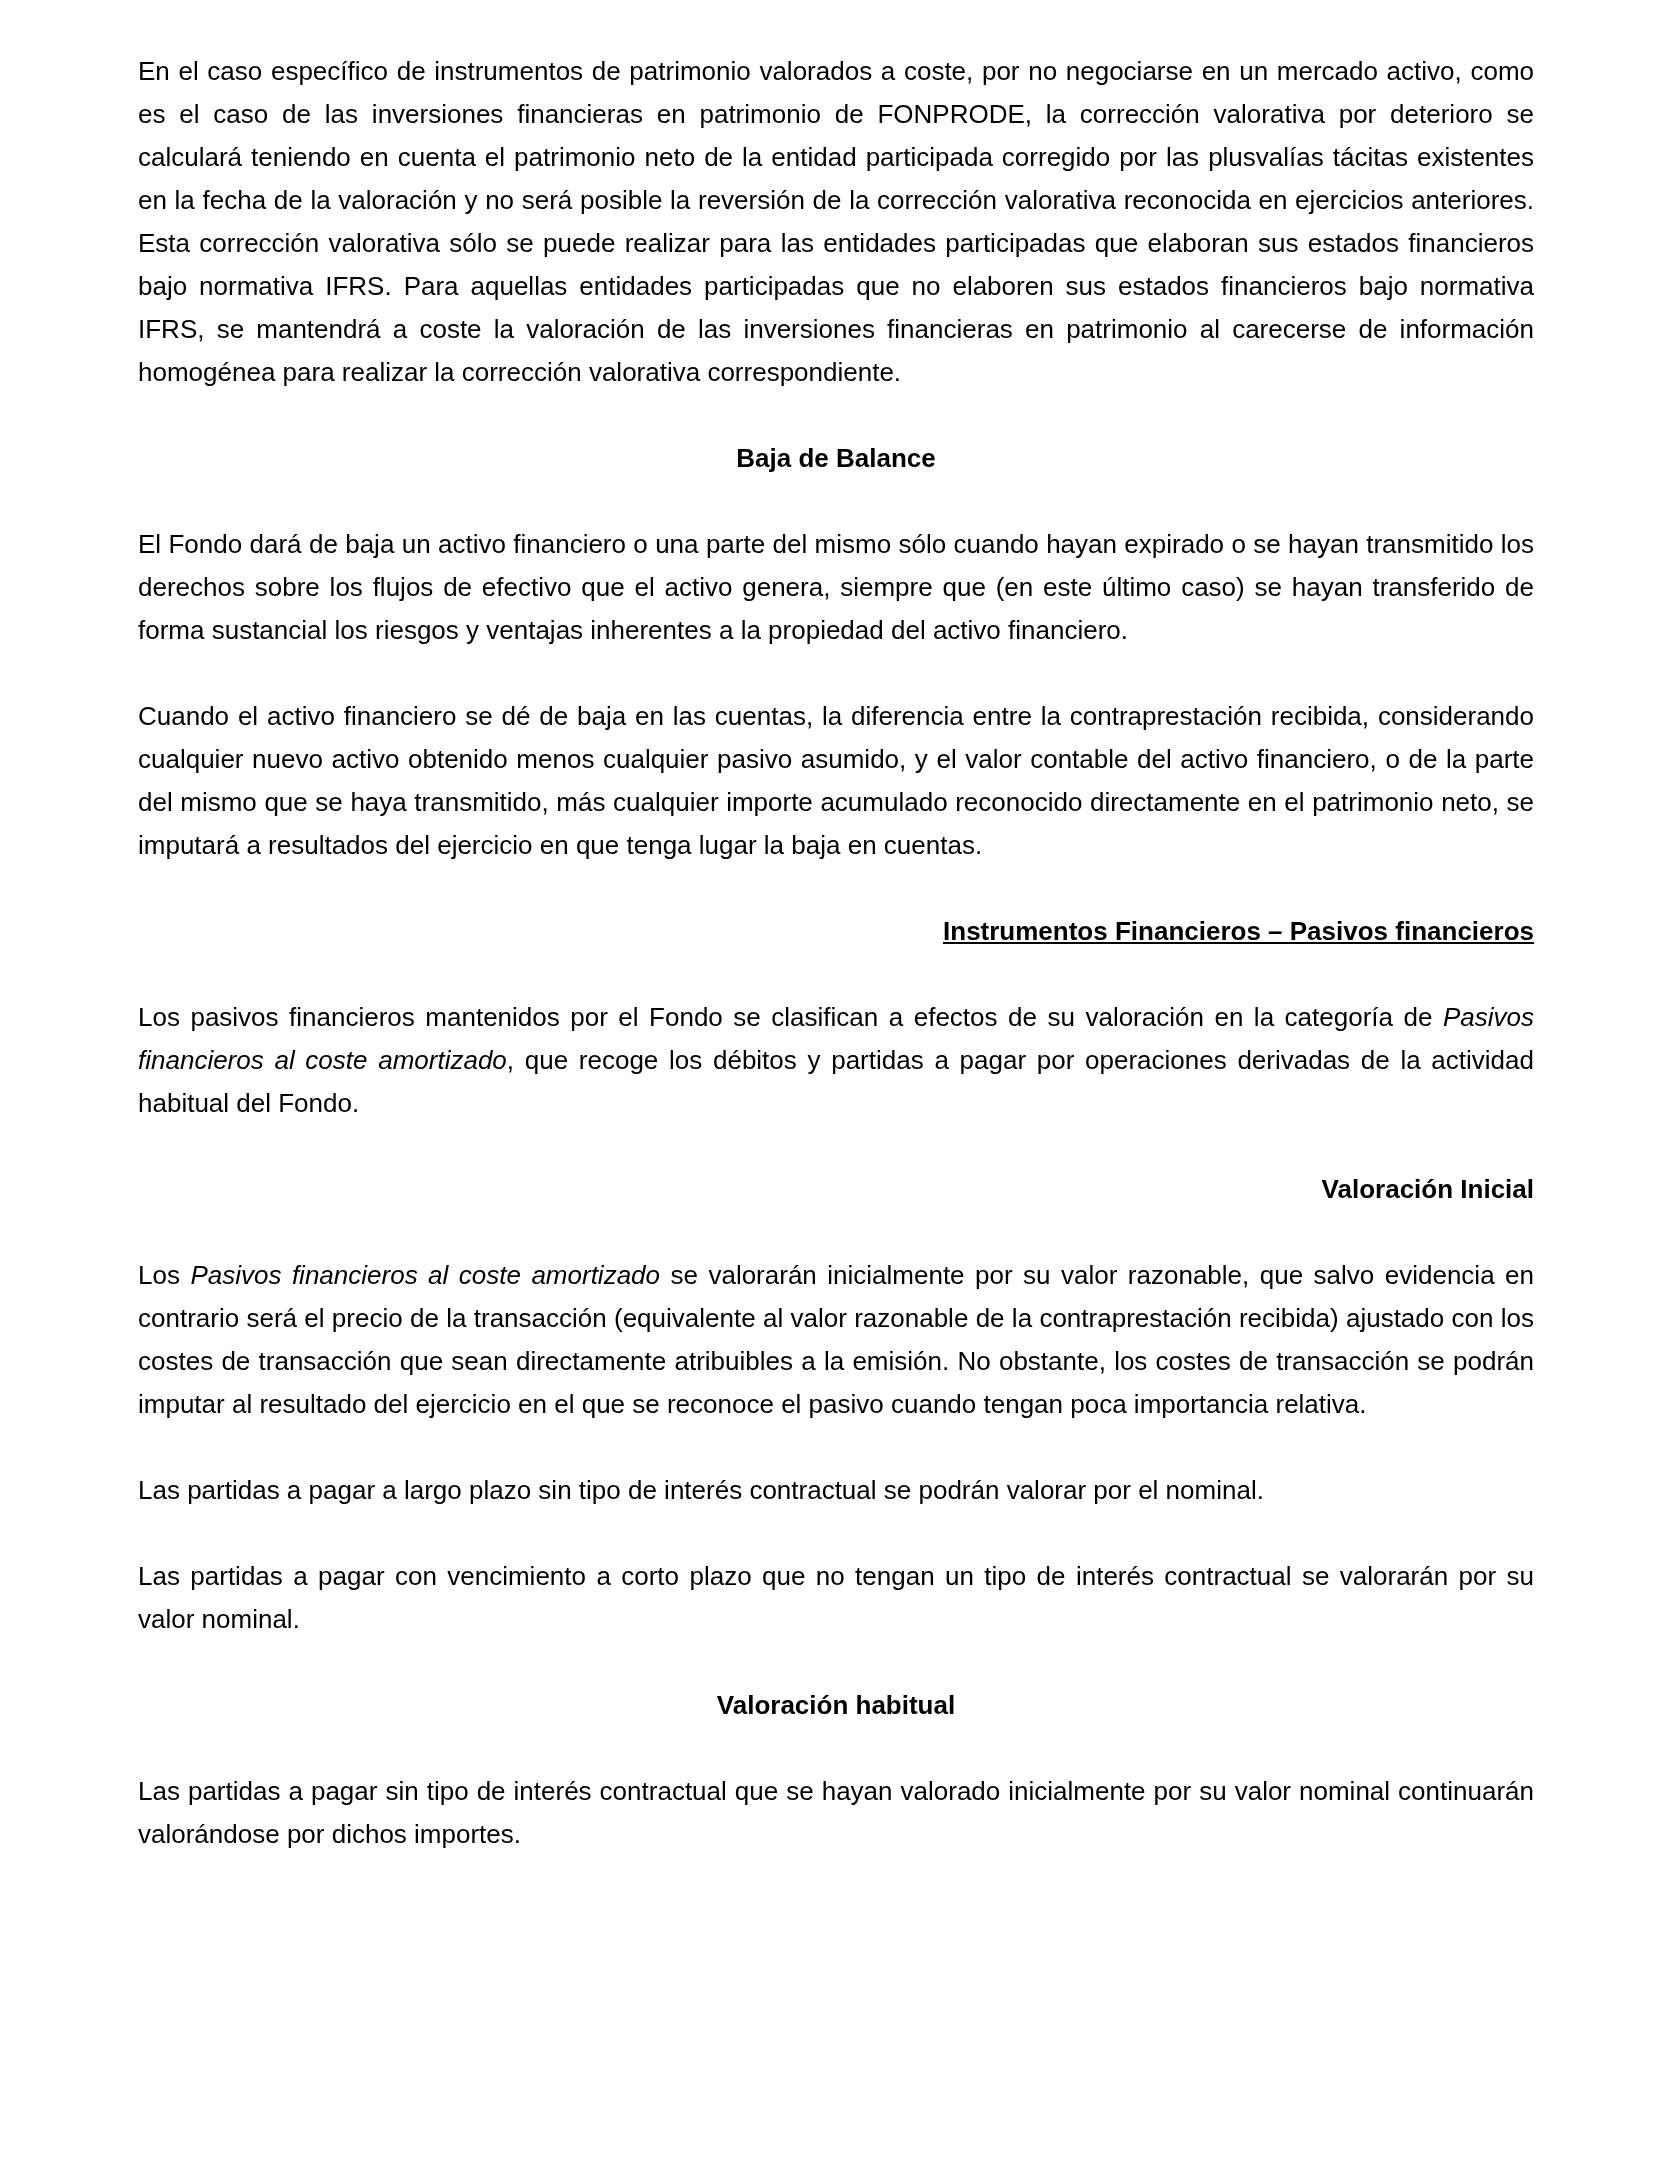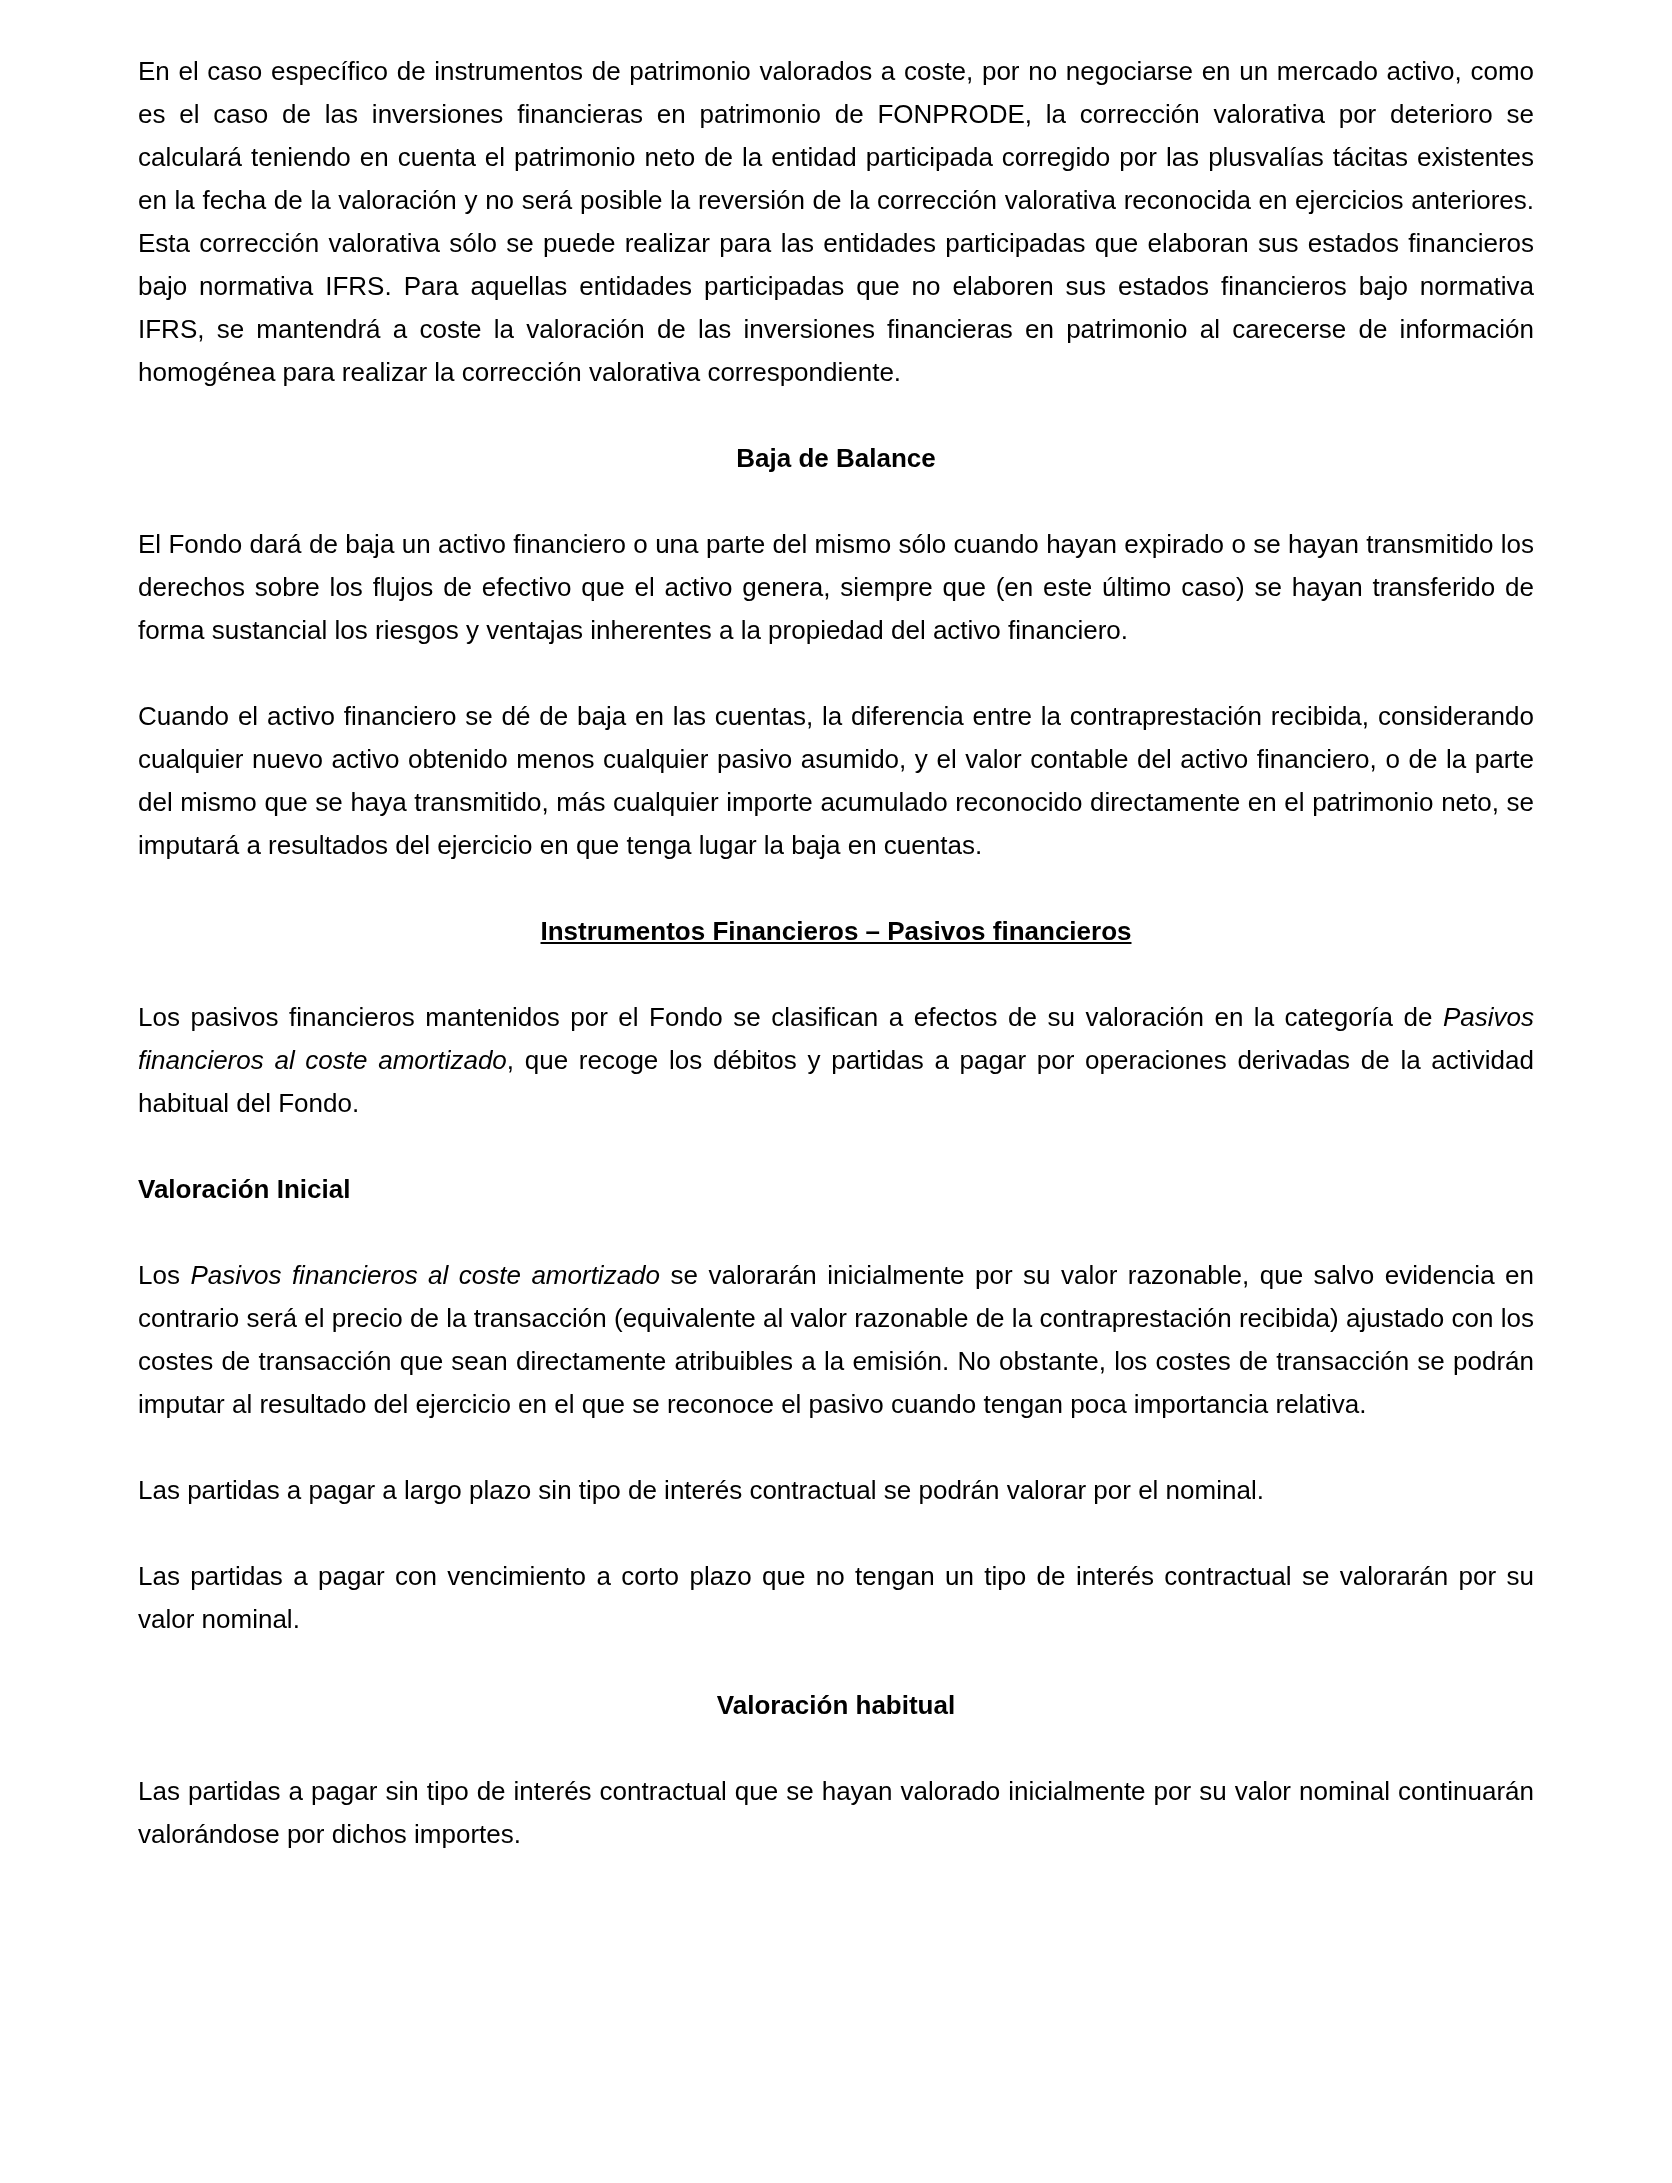--- a/index.html
+++ b/index.html
@@ -30,26 +30,26 @@
   .paragraph {
     text-align: justify;
   }
   .heading {
     font-weight: bold;
     text-align: center;
   }
   .heading-underline {
     font-weight: bold;
     text-decoration: underline;
-    text-align: center;
+    text-align: right;
   }
   .heading-italic {
     font-weight: bold;
     font-style: italic;
-    text-align: left;
+    text-align: right;
   }
   .run {
     font-style: normal;
   }
   .run-italic {
     font-style: italic;
   }
 </style>
 </head>
 <body>

